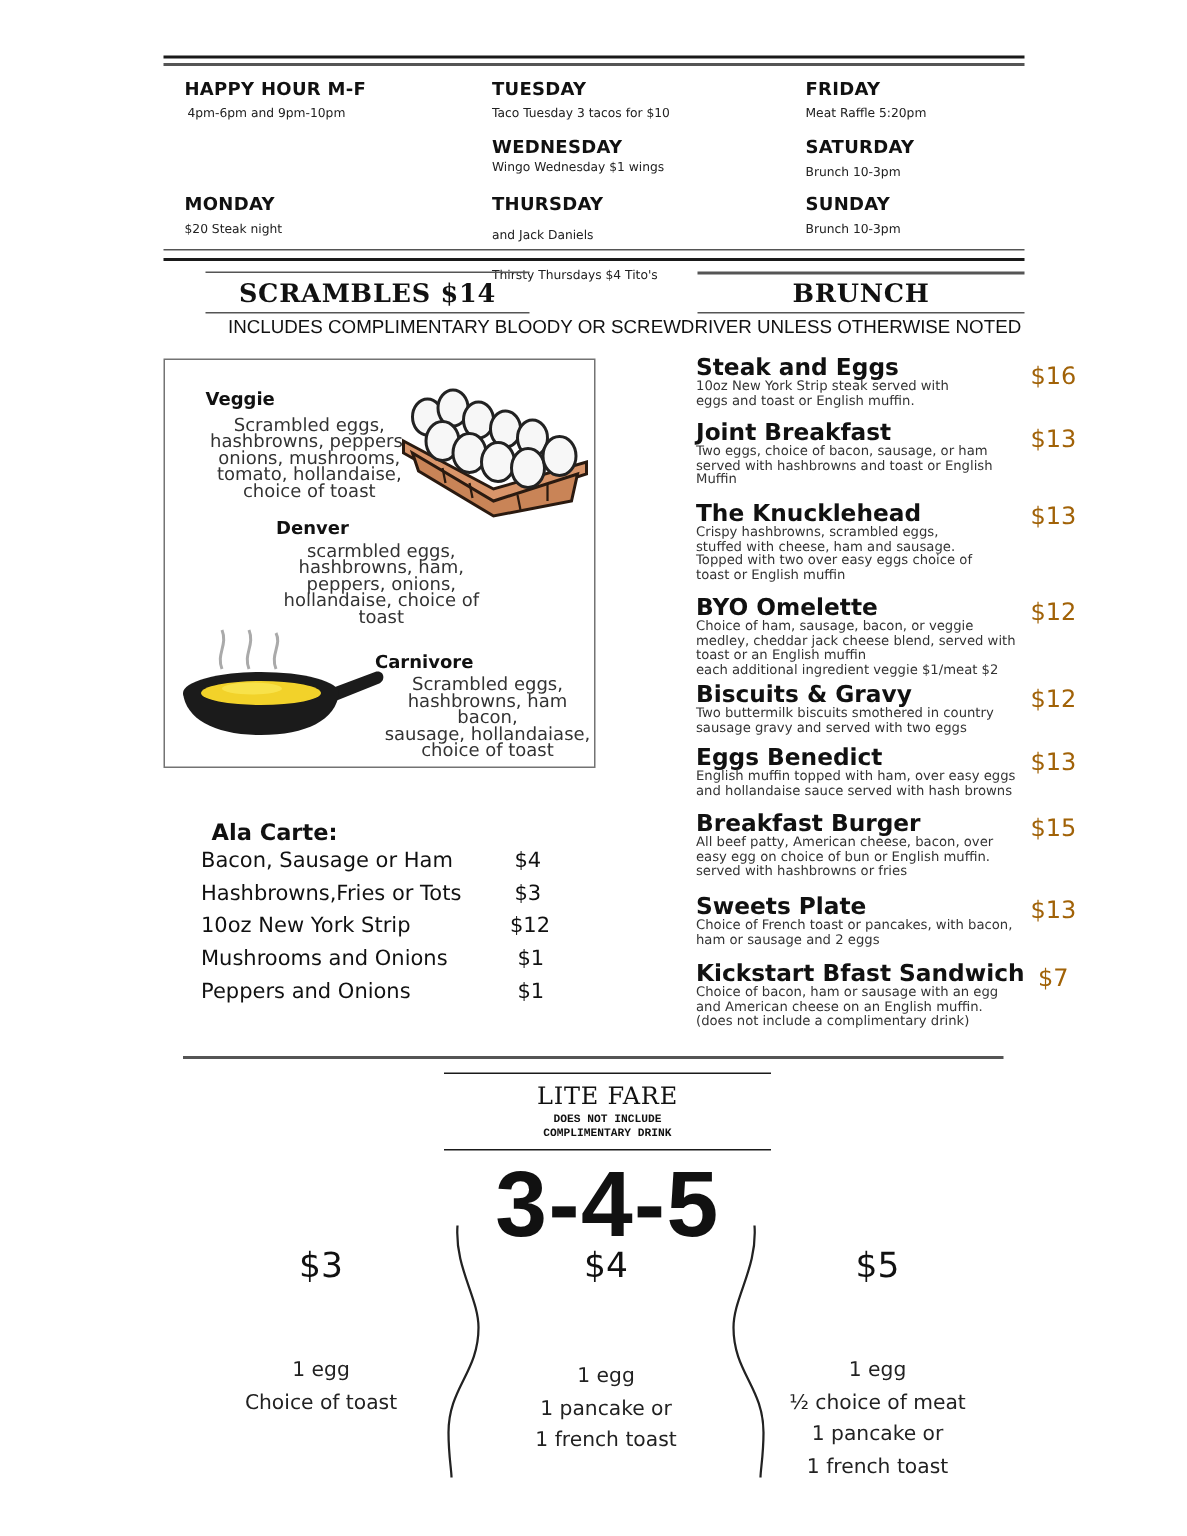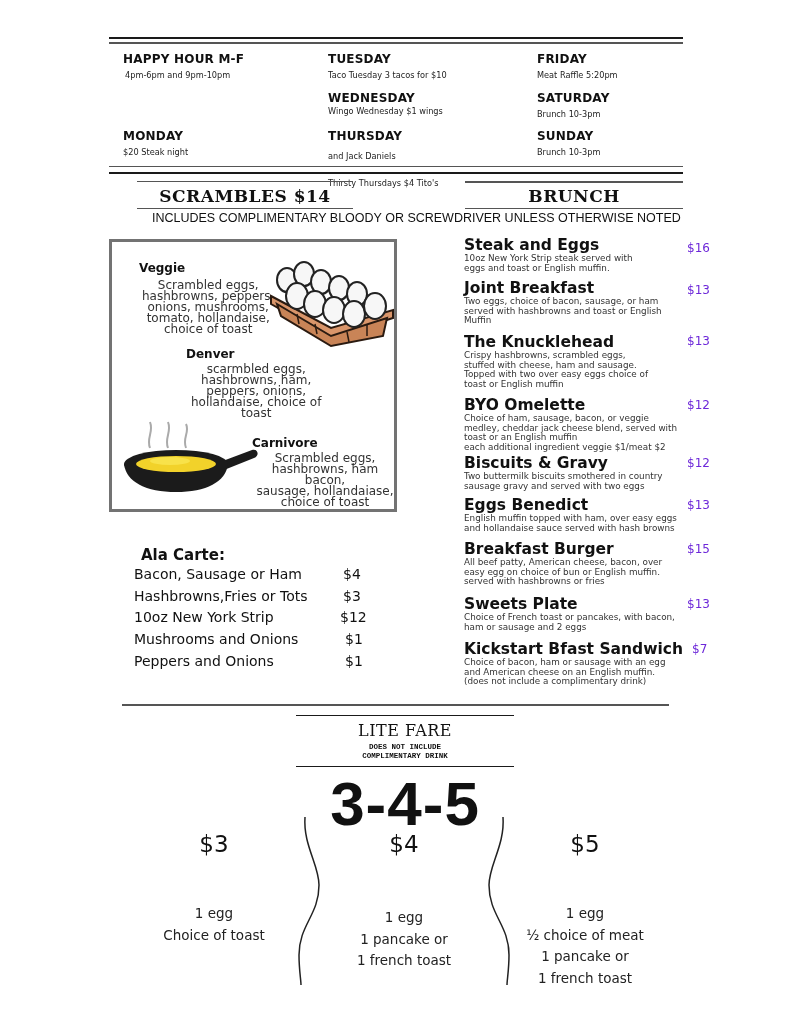--- a/index.html
+++ b/index.html
@@ -9,31 +9,31 @@
   .hr { position: absolute; background: #1a1a1a; }
   .hr.grey { background: #555; }
 
   
   .sched-title { font-family: "DejaVu Sans", sans-serif; font-weight: bold; font-size: 12px; letter-spacing: 0.2px; color: #111; white-space: nowrap; }
   .sched-text { font-family: "DejaVu Sans", sans-serif; font-size: 8.2px; color: #222; line-height: 9px; }
 
   .serif-head { font-family: "DejaVu Serif", serif; font-weight: bold; font-size: 17px; letter-spacing: 0.5px; color: #111; text-align: center; white-space: nowrap; }
   .notice { font-family: "Liberation Sans", sans-serif; font-size: 12.5px; color: #111; white-space: nowrap; }
 
-  .scr-box { border: 3px solid #737373; }
+  .scr-box { border: 1px solid #737373; }
   .scr-name { font-family: "DejaVu Sans", sans-serif; font-weight: bold; font-size: 12px; color: #111; }
   .scr-desc { font-family: "DejaVu Sans", sans-serif; font-size: 12px; line-height: 11px; color: #333; text-align: center; }
 
   .ac-title { font-family: "DejaVu Sans", sans-serif; font-weight: bold; font-size: 15px; color: #111; }
   .ac-row { position: absolute; font-family: "DejaVu Sans", sans-serif; font-size: 14px; color: #111; white-space: nowrap; }
 
   .br-item { position: absolute; left: 464px; width: 250px; }
   .br-name { font-family: "DejaVu Sans", sans-serif; font-weight: bold; font-size: 15.5px; color: #111; white-space: nowrap; line-height: 17px; }
   .br-desc { font-family: "DejaVu Sans", sans-serif; font-size: 8.8px; line-height: 9.6px; color: #333; }
-  .br-price { position: absolute; font-family: "DejaVu Sans", sans-serif; font-size: 12px; color: #6d28d9; }
+  .br-price { position: absolute; font-family: "DejaVu Sans", sans-serif; font-size: 16px; color: #a16207; }
 
   .lite-title { font-family: "DejaVu Serif", serif; font-weight: normal; font-size: 16px; letter-spacing: 0.5px; text-align: center; }
   .lite-sub { font-family: Liberation Mono, monospace; font-weight: bold; font-size: 7.5px; line-height: 9px; text-align: center; }
   .big345 { font-family: "Liberation Sans", sans-serif; font-weight: bold; font-size: 62px; text-align: center; letter-spacing: 1px; line-height: 62px; }
   .tier-price { font-family: "DejaVu Sans", sans-serif; font-size: 23px; text-align: center; }
   .tier-desc { font-family: "DejaVu Sans", sans-serif; font-size: 13.5px; line-height: 21.5px; text-align: center; color: #222; margin-top: 24px; }
 </style>
 </head>
 <body>
 

